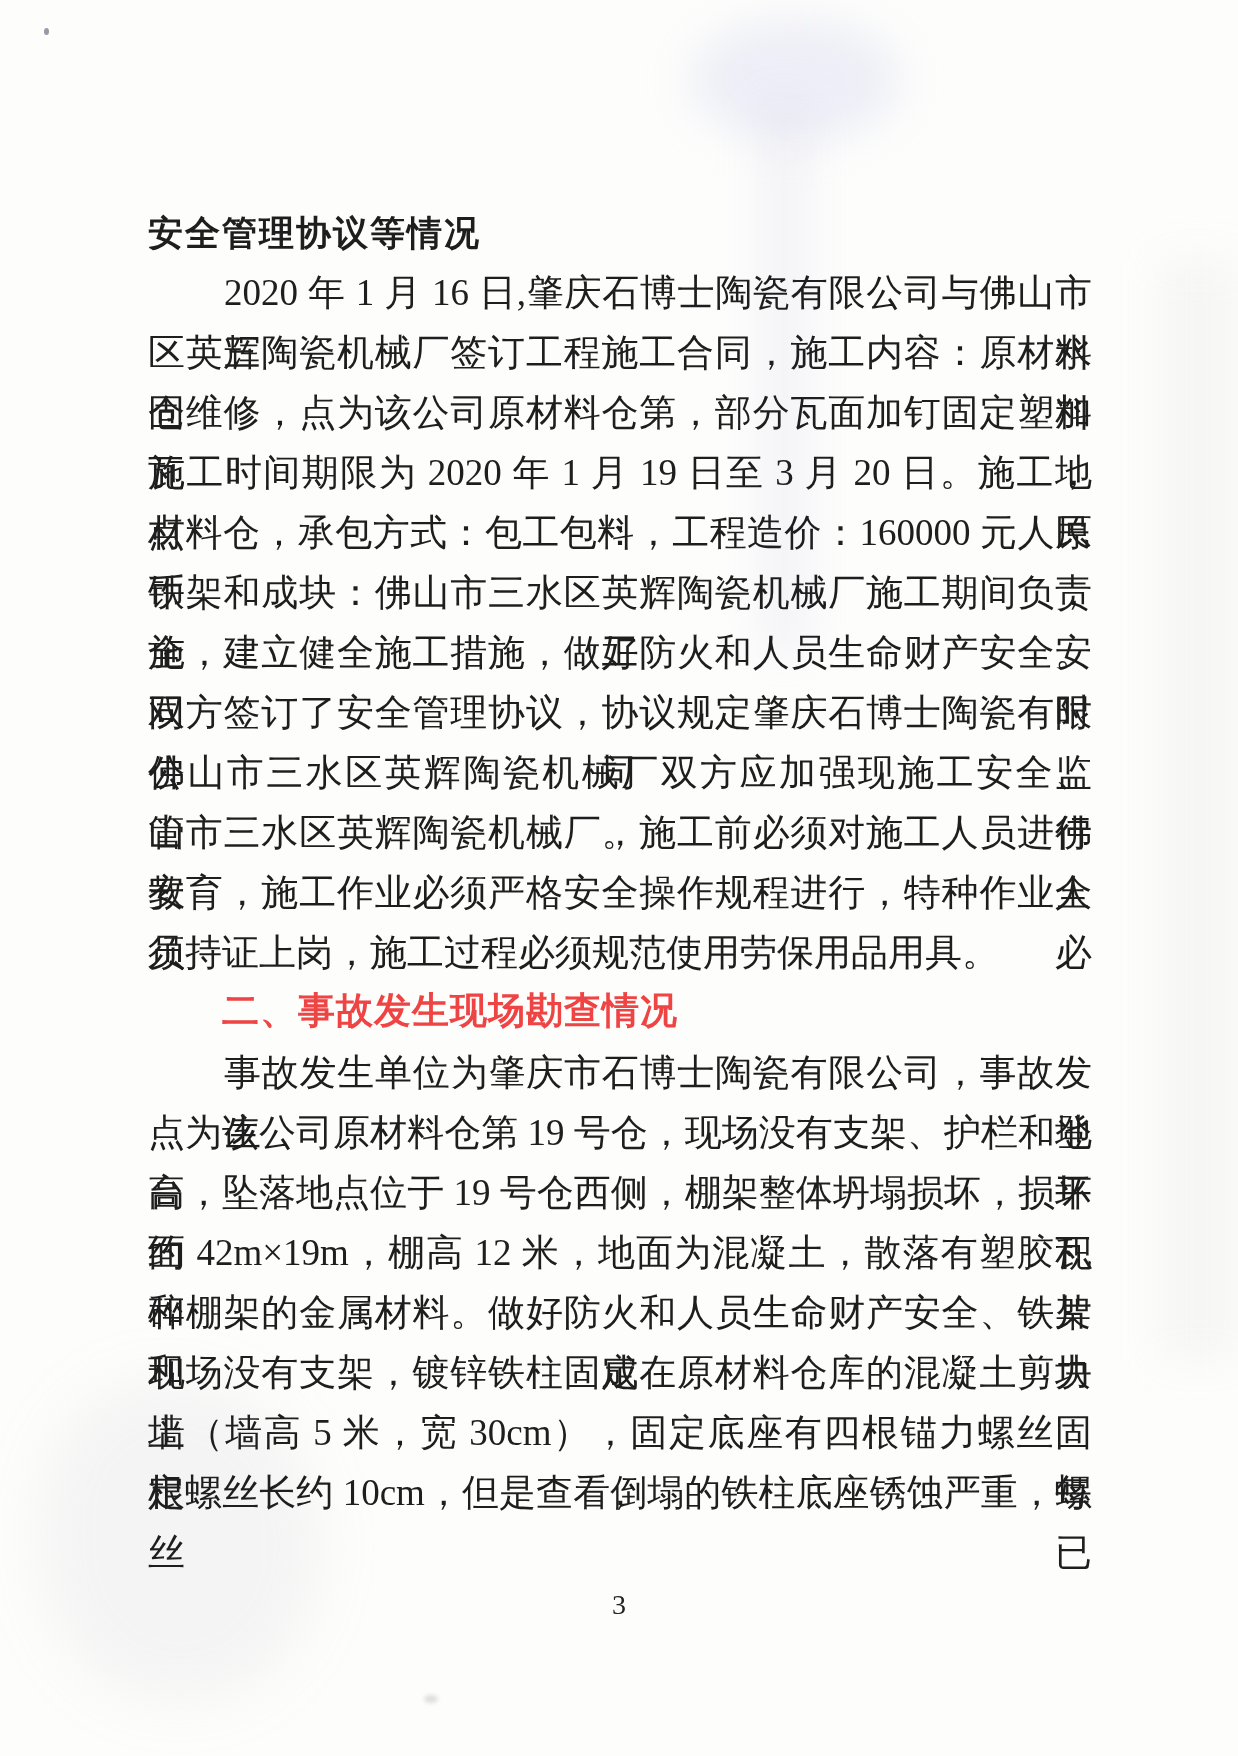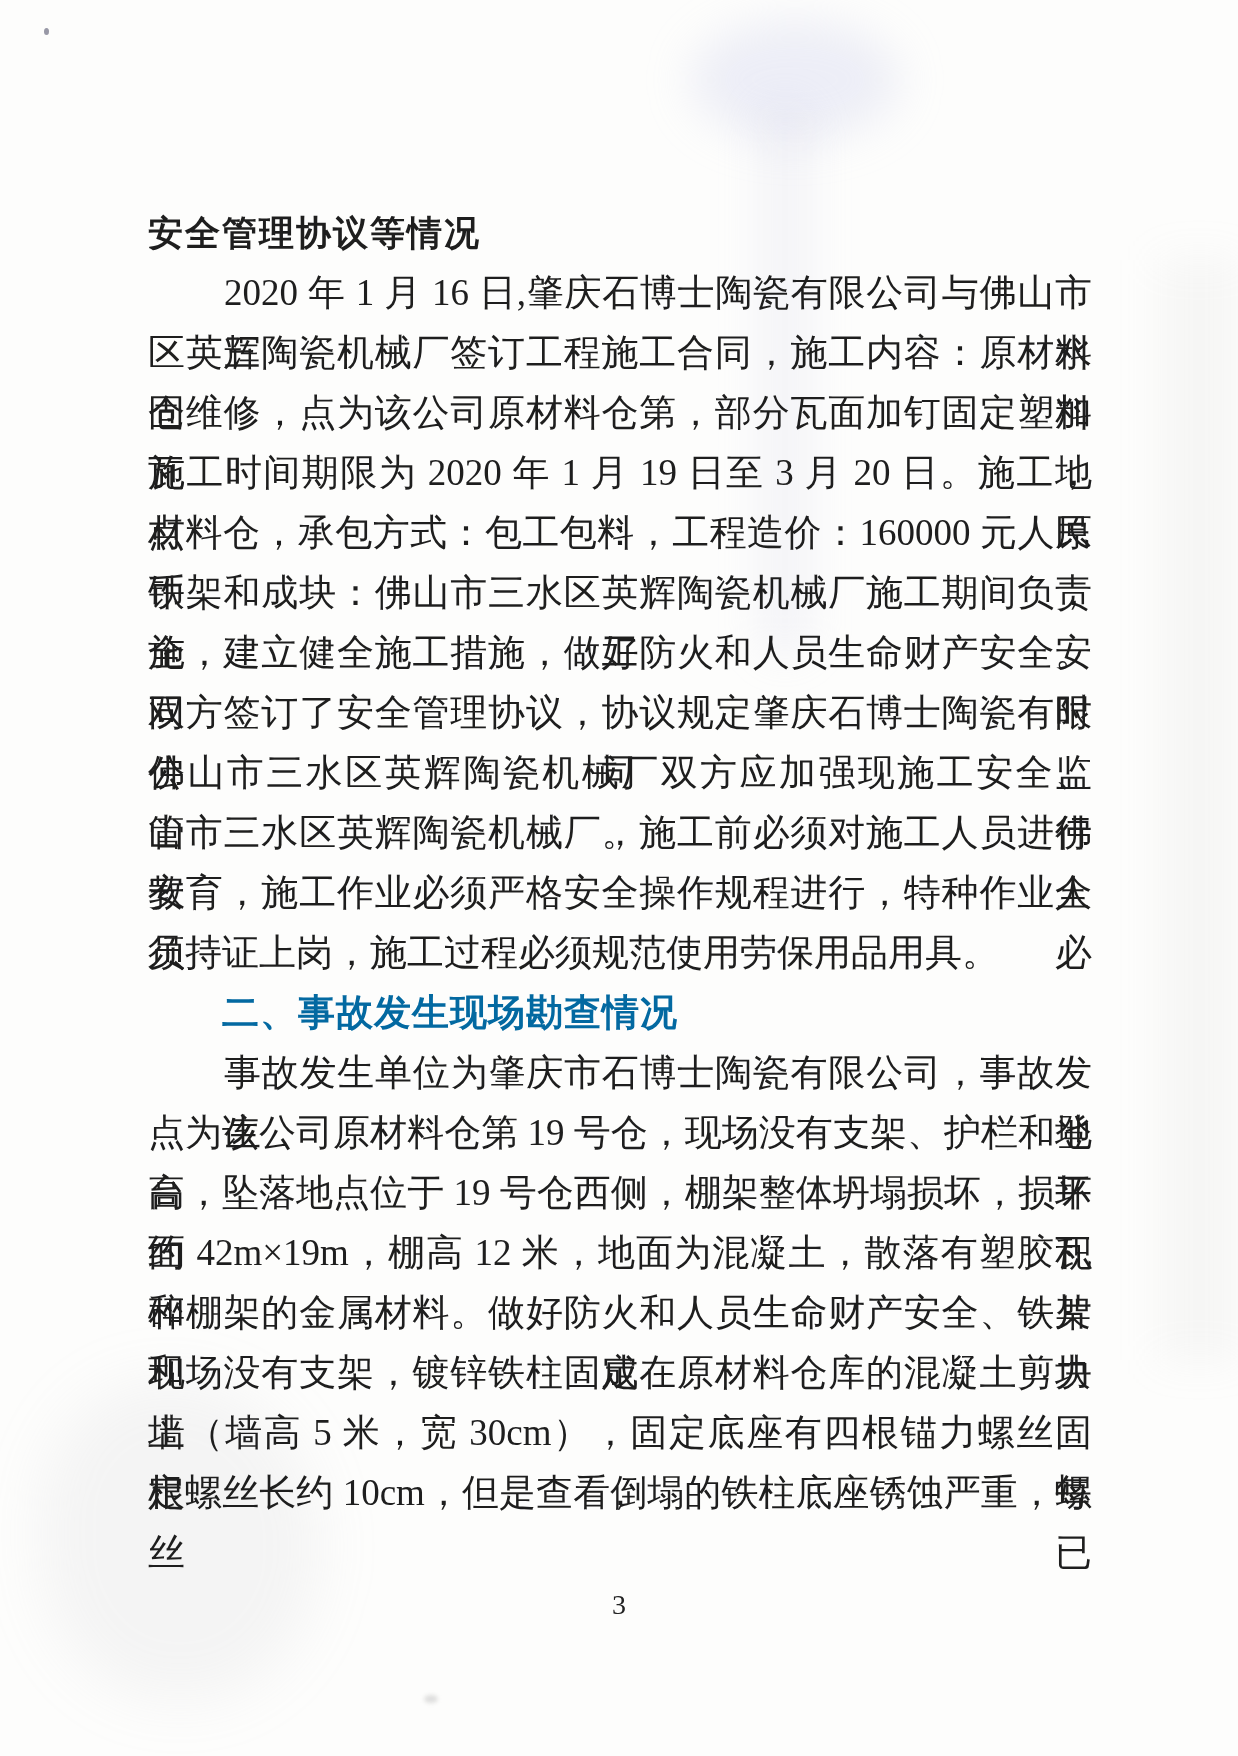--- a/index.html
+++ b/index.html
@@ -71,23 +71,23 @@
     text-align-last: justify;
     white-space: nowrap-off;
   }
   .line.indent { padding-left: 76px; }
   .line.para-end { text-align-last: left; }
   .h2 {
     height: 60px; line-height: 60px;
     padding-left: 74px;
     font-size: 37px;
     font-weight: bold;
-    font-family: Liberation Serif, serif;
+    font-family: Liberation Mono, monospace;
     letter-spacing: 1px;
-    color: #0369a1;
+    color: #ef4444;
   }
   .page-num {
     position: absolute;
     left: 0; top: 1585px;
     width: 1238px; height: 40px;
     line-height: 40px;
     text-align: center;
     font-size: 28px;
     color: #222;
   }

